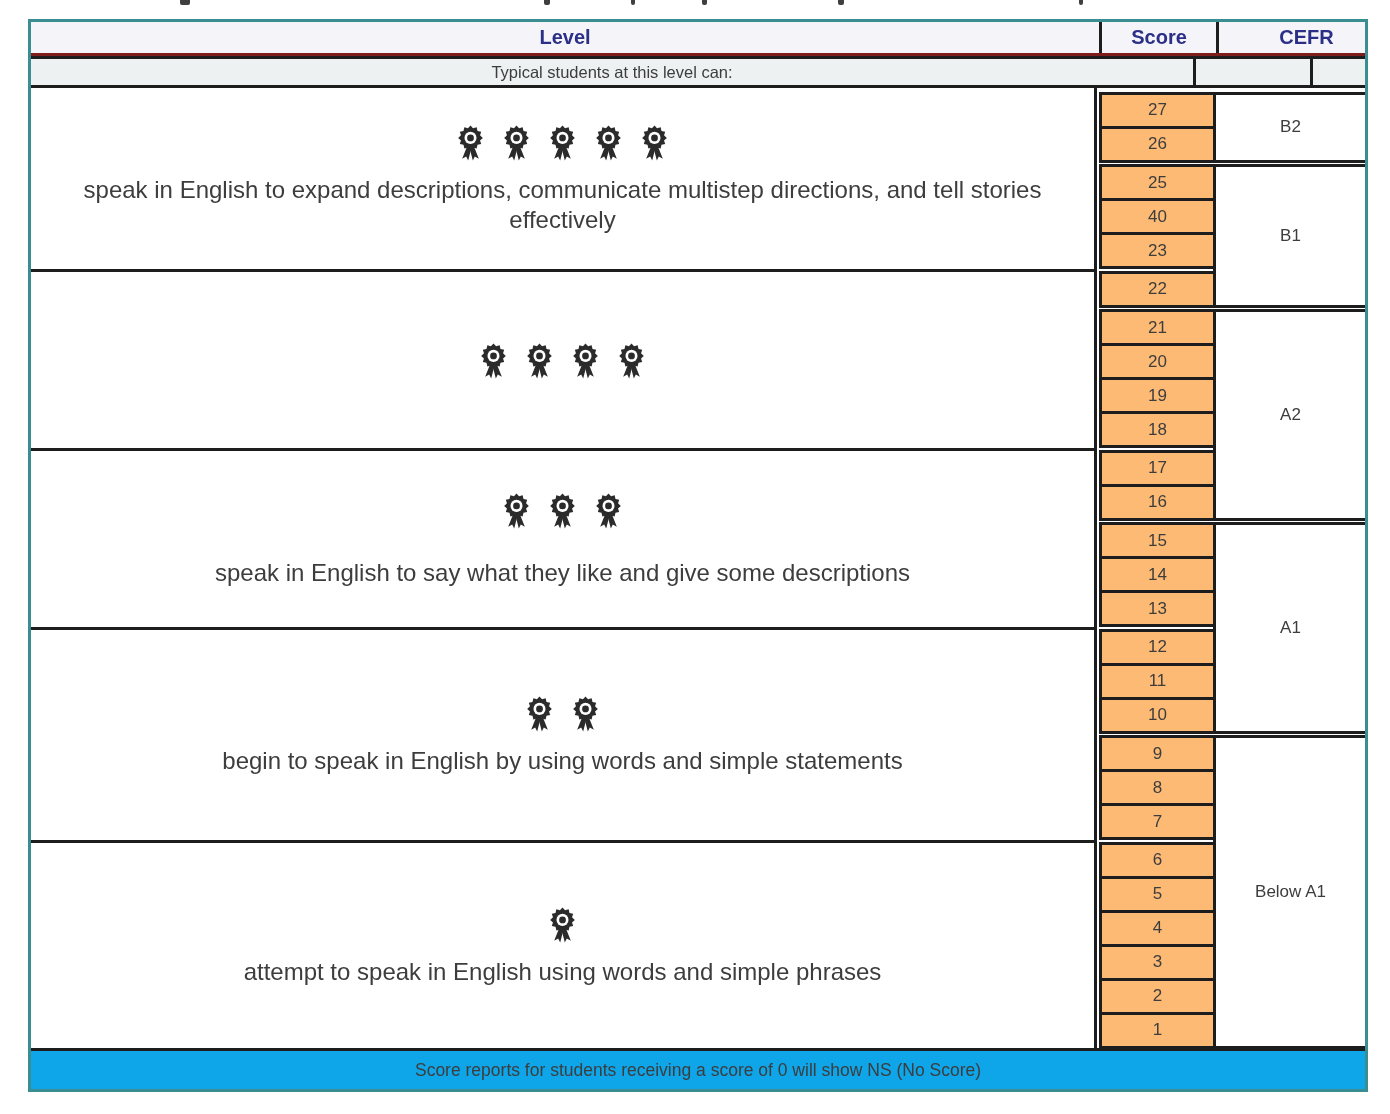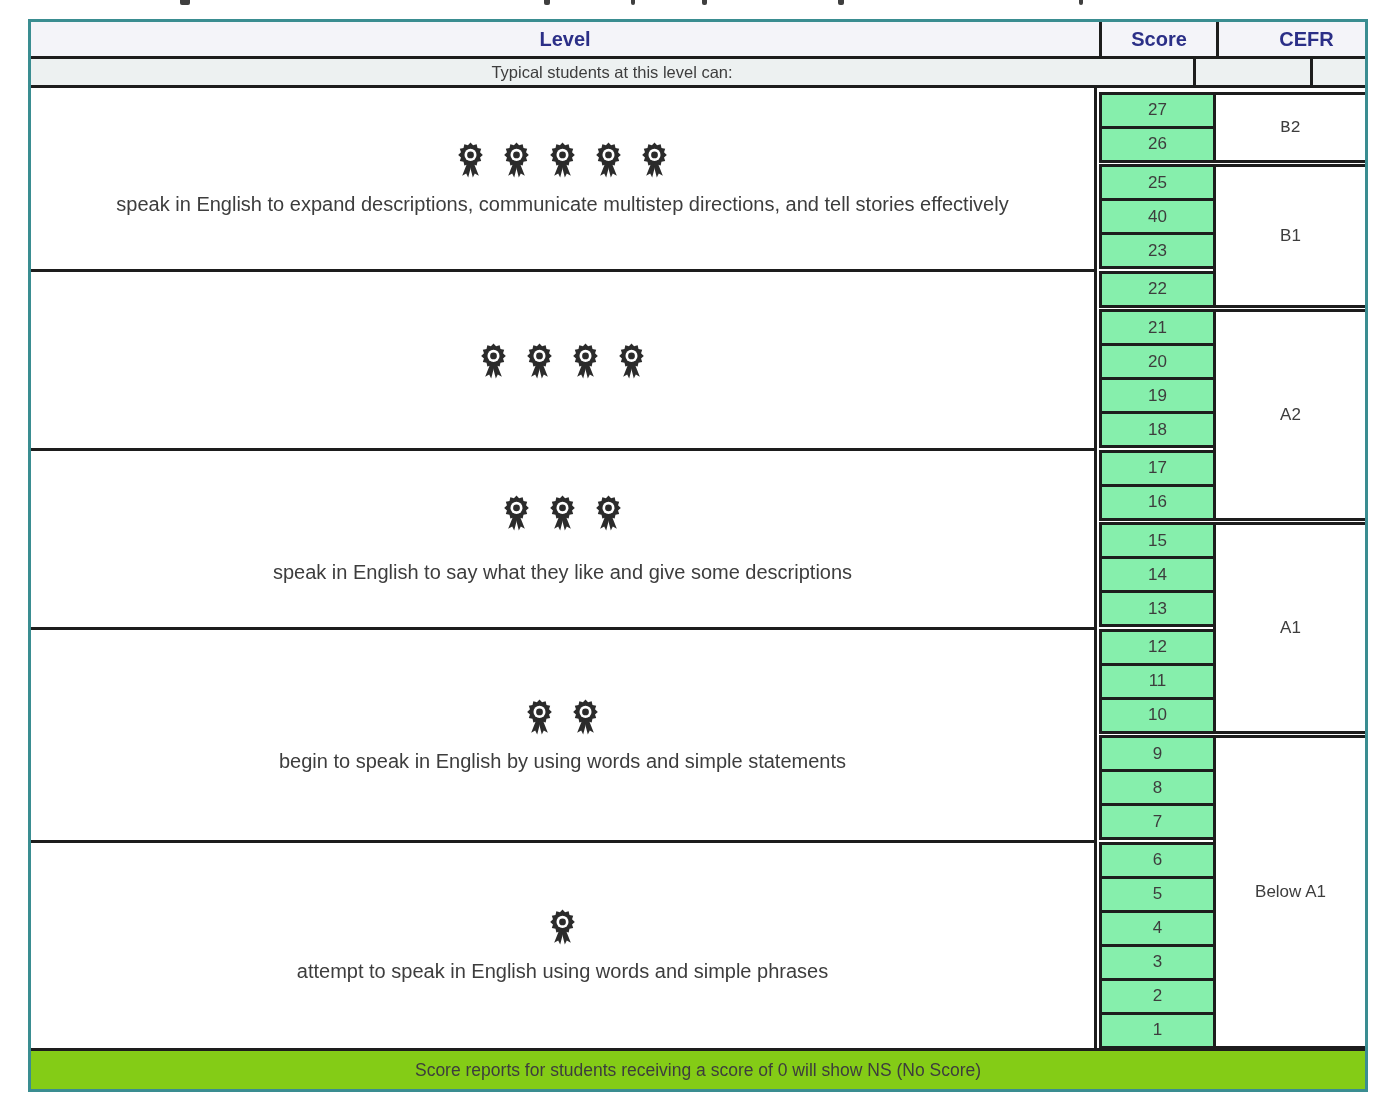--- a/index.html
+++ b/index.html
@@ -9,21 +9,21 @@
   }
   
   .clips i{position:absolute;top:0;height:5px;background:#3f3f3f;border-radius:0 0 2px 2px;}
 
   
   .frame{position:absolute;left:28px;top:19px;width:1340px;height:1073px;
     border:3px solid #3a8d91;box-sizing:border-box;}
 
   
   .thead{position:absolute;left:31px;top:22px;width:1334px;height:37px;display:flex;
-    background:#f4f4f9;border-bottom:3px solid #7f1d1d;box-sizing:border-box;}
+    background:#f4f4f9;border-bottom:6px solid #7f1d1d;box-sizing:border-box;}
   .th{display:flex;align-items:center;justify-content:center;font-weight:bold;
     font-size:20px;color:#2b2f87;box-sizing:border-box;}
   .th-level{width:1068px;}
   .th-score{width:117px;border-left:3px solid #1d1d1d;}
   .th-cefr{flex:1;border-left:3px solid #1d1d1d;padding-left:29px;}
 
   
   .subhead{position:absolute;left:31px;top:56px;width:1334px;height:32px;display:flex;
     background:#edf1f1;border-top:3px solid #1d1d1d;border-bottom:3px solid #1d1d1d;box-sizing:border-box;}
   .sh{display:flex;align-items:center;justify-content:center;font-size:16.5px;color:#3d3d3d;box-sizing:border-box;}
@@ -35,41 +35,41 @@
   .lrow{position:absolute;left:31px;width:1066px;background:#ffffff;box-sizing:border-box;
     border-right:3px solid #1d1d1d;border-bottom:3px solid #1d1d1d;
     display:flex;flex-direction:column;align-items:center;justify-content:center;gap:13px;}
   .lrow1{top:88px;height:184px;}
   .lrow2{top:272px;height:179px;}
   .lrow3{top:451px;height:179px;gap:28px;}
   .lrow4{top:630px;height:213px;}
   .lrow5{top:843px;height:208px;}
   .medals{display:flex;gap:9px;align-items:flex-end;}
   .medal{width:37px;height:39px;display:block;}
-  .ldesc{font-size:20px;color:#3d3d3d;text-align:center;line-height:1.25;}
+  .ldesc{font-size:24px;color:#3d3d3d;text-align:center;line-height:1.25;}
 
   
   .scorecol{position:absolute;left:1099px;top:91.5px;width:117px;}
-  .sc{height:37px;margin-top:-3px;border:3px solid #1d1d1d;background:#86efac;box-sizing:border-box;
+  .sc{height:37px;margin-top:-3px;border:3px solid #1d1d1d;background:#fdba74;box-sizing:border-box;
     display:flex;align-items:center;justify-content:center;font-size:17px;color:#3d3d3d;}
   .sc:first-child{margin-top:0;}
   .sc.brk{margin-top:1.5px;}
 
   
   .cefrcol{position:absolute;left:1213px;top:91.5px;width:152px;}
   .cb{border:3px solid #1d1d1d;border-right:none;background:#ffffff;box-sizing:border-box;
     display:flex;align-items:center;justify-content:center;font-size:17px;color:#3d3d3d;}
-  .cb-b2{height:71px;font-family:Liberation Mono, monospace;}
+  .cb-b2{height:71px;}
   .cb-b1{height:143.5px;margin-top:1.5px;}
   .cb-a2{height:211.5px;margin-top:1.5px;}
   .cb-a1{height:211.5px;margin-top:1.5px;}
   .cb-ba1{height:313.5px;margin-top:1.5px;}
 
   
-  .tfoot{position:absolute;left:31px;top:1048px;width:1334px;height:41px;background:#84cc16;
+  .tfoot{position:absolute;left:31px;top:1048px;width:1334px;height:41px;background:#0ea5e9;
     border-top:3px solid #1d1d1d;box-sizing:border-box;
     display:flex;align-items:center;justify-content:center;font-size:17.5px;color:#3d3d3d;}
 </style>
 </head>
 <body>
 
 <svg width="0" height="0" style="position:absolute" aria-hidden="true">
   <defs>
     <symbol id="medal-shape" viewBox="0 0 24 24">
       <path fill="#2b2b2b" d="M20,9 L18.18,10.66 L18.93,13 L16.53,13.53 L16,15.93 L13.66,15.18 L12,17 L10.34,15.18 L8,15.93 L7.47,13.53 L5.07,13 L5.82,10.66 L4,9 L5.82,7.34 L5.07,5 L7.47,4.47 L8,2.07 L10.34,2.82 L12,1 L13.66,2.82 L16,2.07 L16.53,4.47 L18.93,5 L18.18,7.34 Z"></path>

